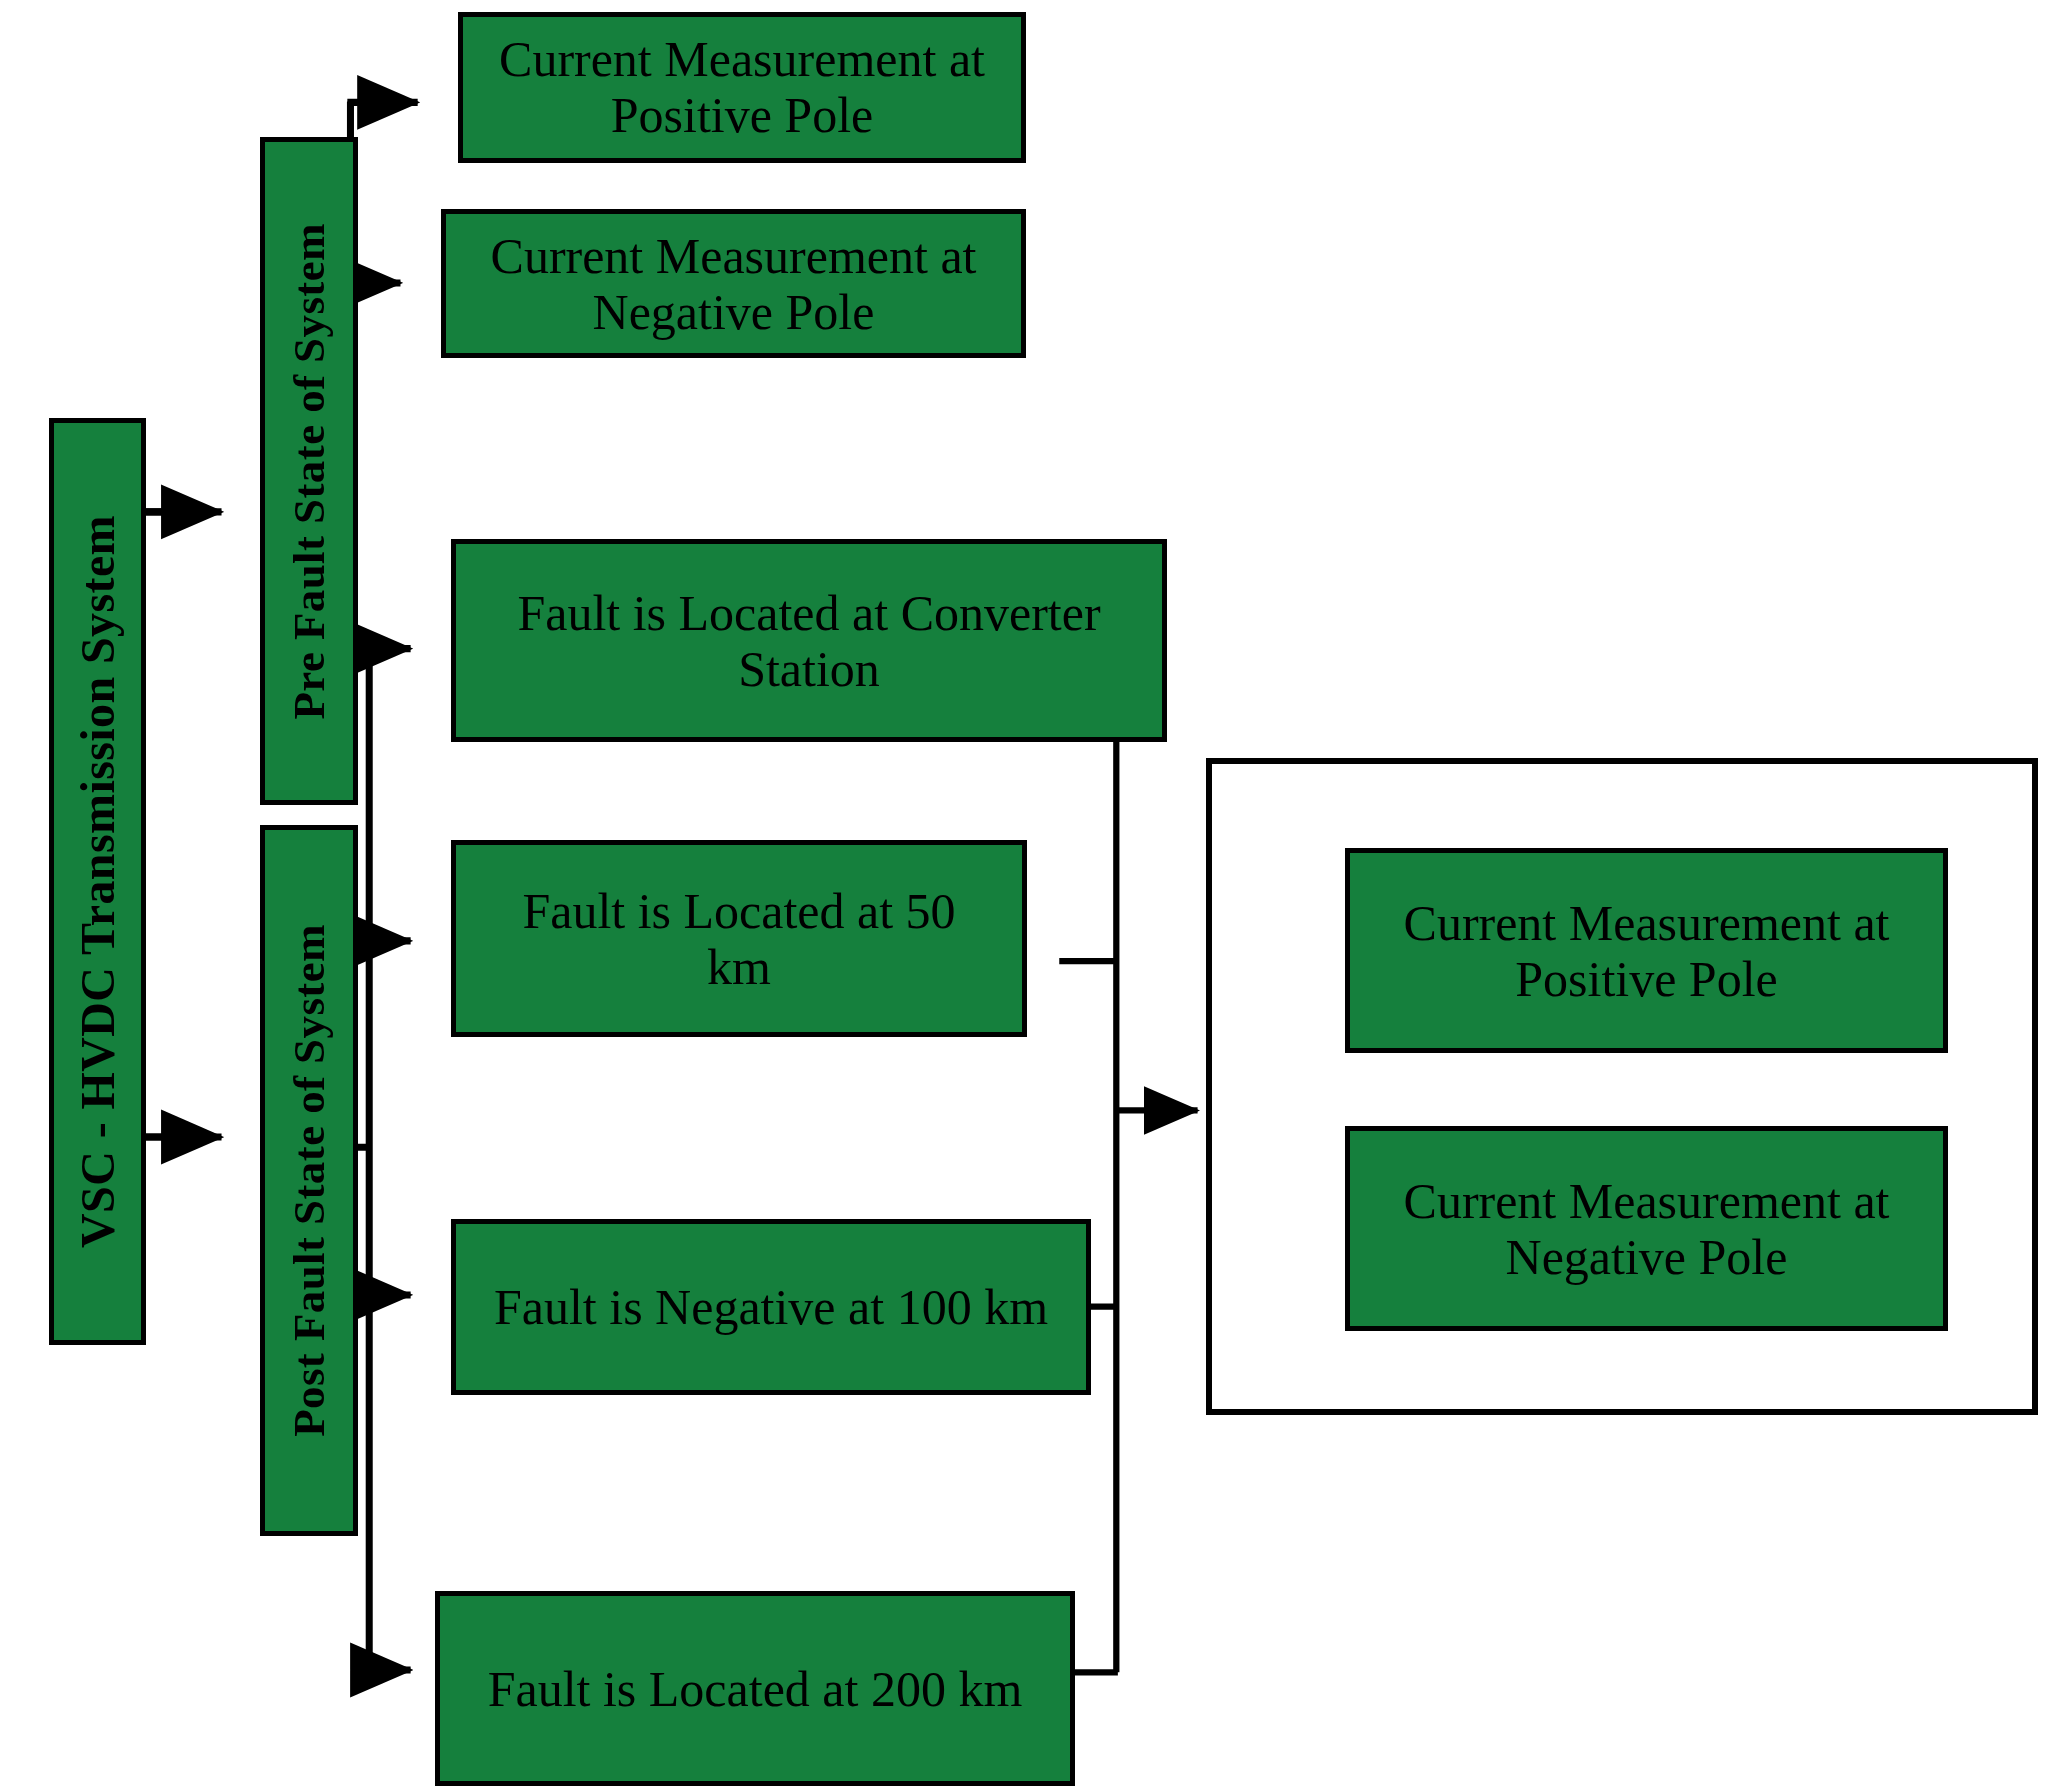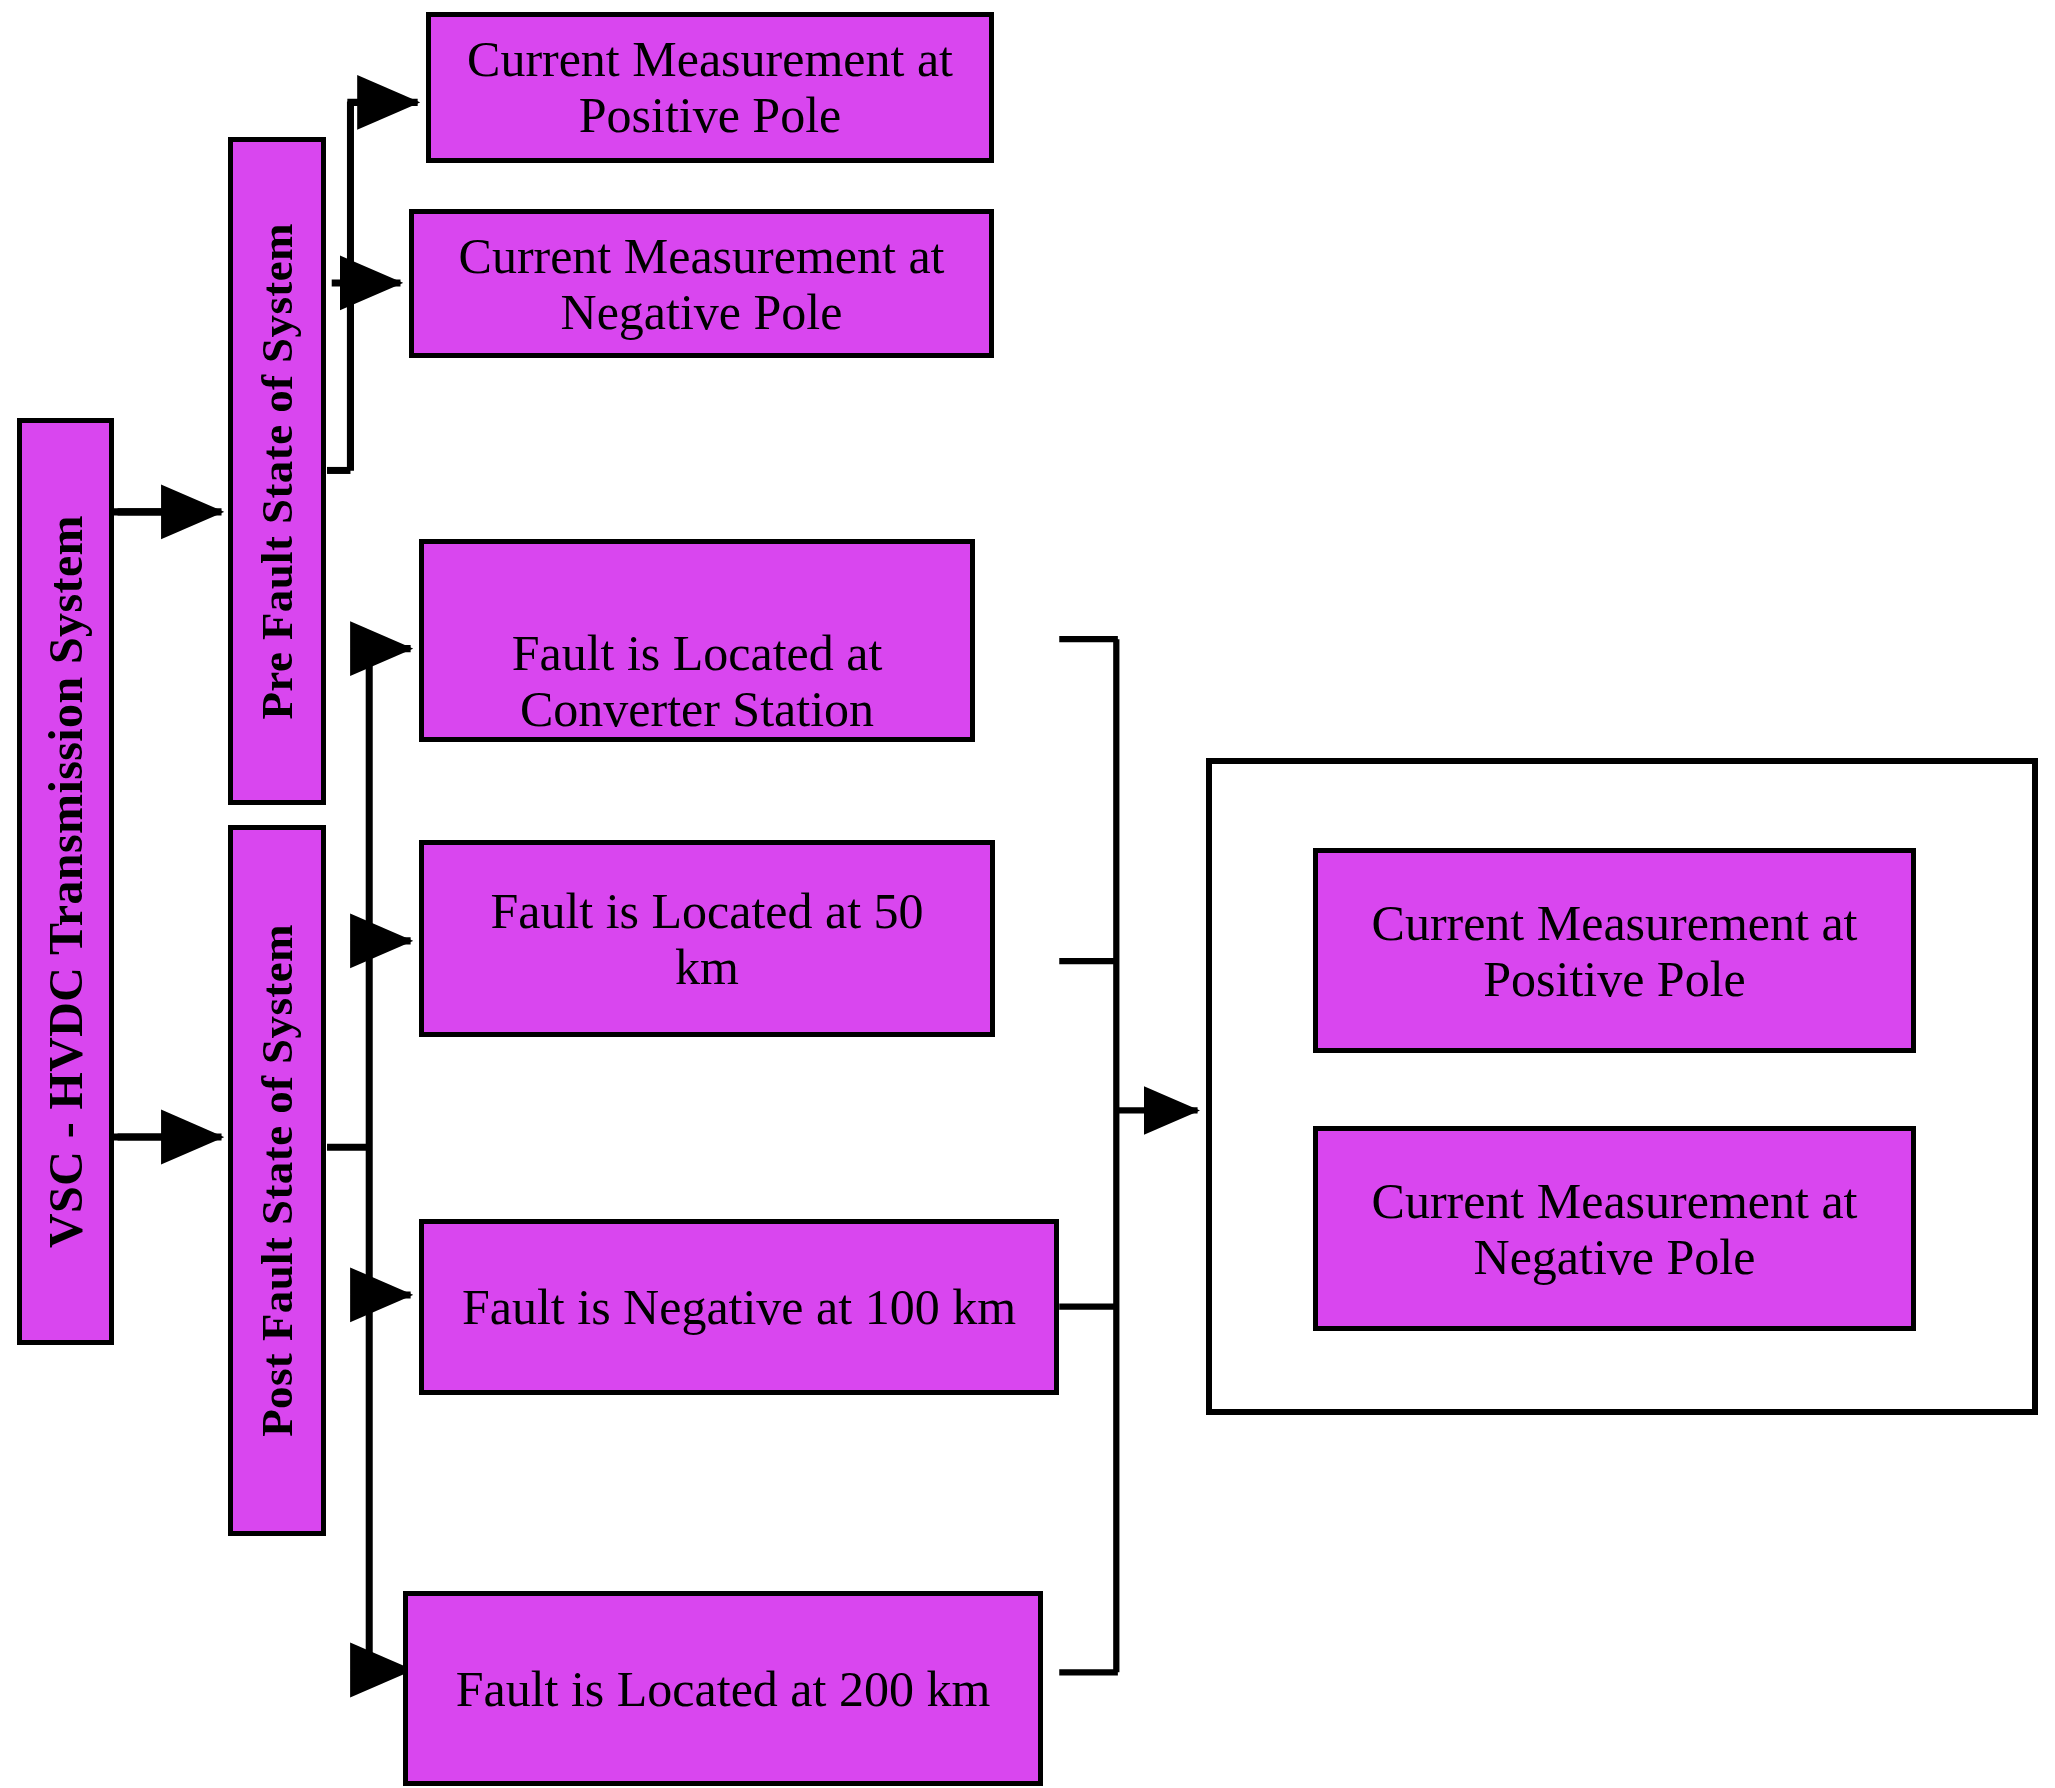--- a/index.html
+++ b/index.html
@@ -8,28 +8,29 @@
     width:2056px;
     height:1788px;
     background:#ffffff;
     overflow:hidden;
     font-family:"Liberation Serif","DejaVu Serif",serif;
   }
   .box{
     position:absolute;
     box-sizing:border-box;
     border:5.5px solid #000000;
-    background:#d946ef;
+    background:#15803d;
     display:flex;
     align-items:center;
     justify-content:center;
     text-align:center;
     color:#000000;
     line-height:1.12;
     font-weight:400;
+    margin-left:32px;
   }
   .vert{
     writing-mode:vertical-rl;
     transform:rotate(180deg);
     white-space:nowrap;
     font-weight:700;
     letter-spacing:0.4px;
   }
   .panel{
     position:absolute;
@@ -115,21 +116,21 @@
   </div>
 
   <div class="box t64" style="left:426px; top:11.7px; width:568px; height:151px; padding:0 23.5px;">
     <span>Current Measurement at Positive Pole</span>
   </div>
 
   <div class="box t64" style="left:409px; top:209px; width:585px; height:149px; padding:0 20.3px;">
     <span>Current Measurement at Negative Pole</span>
   </div>
 
-  <div class="box t64" style="left:419px; top:539px; width:556px; height:203px; padding:0 31px;align-items:flex-end;">
+  <div class="box t64" style="left:419px; top:539px; width:716px; height:203px; padding:0 31px;">
     <span>Fault is Located at Converter Station</span>
   </div>
 
   <div class="box t64" style="left:419px; top:840px; width:576px; height:197px; padding:16px 31px;">
     <span>Fault is Located at 50 km</span>
   </div>
 
   <div class="box t64" style="left:419px; top:1219px; width:640px; height:176px; padding:0 31px;">
     <span>Fault is Negative at 100 km</span>
   </div>

